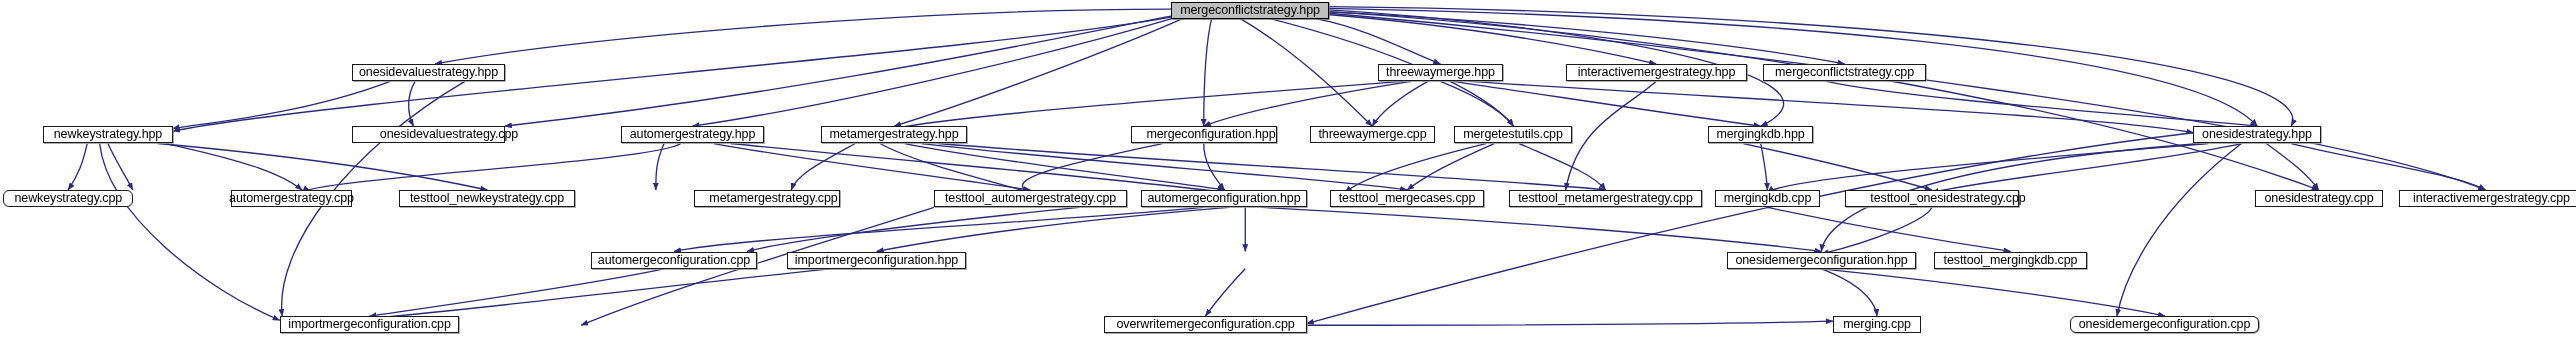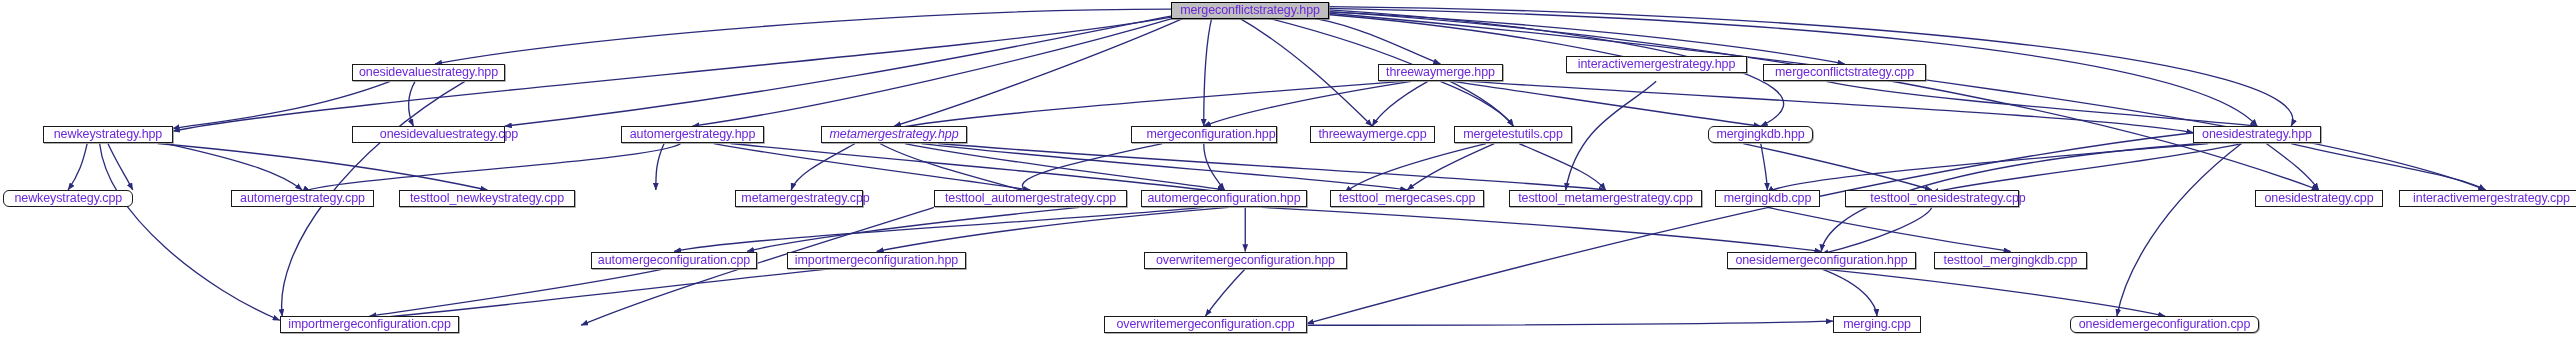--- a/index.html
+++ b/index.html
@@ -11,21 +11,21 @@
     background:#ffffff;
     font-family:"Liberation Sans", sans-serif;
     overflow:hidden;
   }
   #edges{position:absolute;left:0;top:0;width:2576px;height:341px;pointer-events:none;}
   .node{
     position:absolute;
     box-sizing:border-box;
     border:0.8px solid #1a1a1a;
     background:#ffffff;
-    color:#6d28d9;
+    color:#000000;
     font-size:12.5px;
     line-height:1;
     height:17.4px;
     display:flex;
     align-items:center;
     justify-content:center;
     white-space:nowrap;
     letter-spacing:-0.1px;
     z-index:5;
   }
@@ -124,49 +124,48 @@
       <path d="M1125,250 C1000,290 800,350 700,392"></path>
       <path d="M2642,160 C2300,200 1900,300 1574,390"></path>
       <path d="M2700,173 C2600,250 2560,330 2550,381"></path>
     </g>
   </svg>
 
   <div class="node root" style="left:1171px;top:1.7px;width:158px;">mergeconflictstrategy.hpp</div>
 
   <div class="node shadow" style="left:352px;top:64px;width:153px;">onesidevaluestrategy.hpp</div>
   <div class="node shadow" style="left:1378px;top:64px;width:125px;">threewaymerge.hpp</div>
-  <div class="node shadow" style="left:1566px;top:56px;width:181px;">interactivemergestrategy.hpp</div>
+  <div class="node shadow" style="left:1566px;top:64px;width:181px;">interactivemergestrategy.hpp</div>
   <div class="node shadow" style="left:1763px;top:64px;width:163px;">mergeconflictstrategy.cpp</div>
 
   <div class="node shadow" style="left:43px;top:126px;width:130px;">newkeystrategy.hpp</div>
   <div class="node" style="left:352px;top:126px;width:153px;padding-left:41px;">onesidevaluestrategy.cpp</div>
   <div class="node shadow" style="left:621px;top:126px;width:143px;">automergestrategy.hpp</div>
-  <div class="node shadow" style="left:821px;top:126px;width:146px;font-style:italic;">metamergestrategy.hpp</div>
+  <div class="node shadow" style="left:821px;top:126px;width:146px;">metamergestrategy.hpp</div>
   <div class="node shadow" style="left:1131px;top:126px;width:146px;padding-left:14px;">mergeconfiguration.hpp</div>
   <div class="node" style="left:1310px;top:126px;width:125px;">threewaymerge.cpp</div>
   <div class="node shadow" style="left:1454px;top:126px;width:118px;">mergetestutils.cpp</div>
-  <div class="node shadow" style="left:1708px;top:126px;width:105px;border-radius:6px;">mergingkdb.hpp</div>
+  <div class="node shadow" style="left:1708px;top:126px;width:105px;">mergingkdb.hpp</div>
   <div class="node shadow" style="left:2193px;top:126px;width:128px;">onesidestrategy.hpp</div>
 
   <div class="node" style="left:3.3px;top:190px;width:130px;border-radius:6px;">newkeystrategy.cpp</div>
-  <div class="node" style="left:231px;top:190px;width:143px;">automergestrategy.cpp</div>
+  <div class="node" style="left:231px;top:190px;width:121px;">automergestrategy.cpp</div>
   <div class="node shadow" style="left:399px;top:190px;width:176px;">testtool_newkeystrategy.cpp</div>
-  <div class="node shadow" style="left:735px;top:190px;width:128px;padding-left:13px;">metamergestrategy.cpp</div>
+  <div class="node shadow" style="left:694px;top:190px;width:146px;padding-left:13px;">metamergestrategy.cpp</div>
   <div class="node shadow" style="left:934px;top:190px;width:193px;">testtool_automergestrategy.cpp</div>
   <div class="node shadow" style="left:1141px;top:190px;width:166px;">automergeconfiguration.hpp</div>
   <div class="node shadow" style="left:1330px;top:190px;width:154px;">testtool_mergecases.cpp</div>
   <div class="node shadow" style="left:1509px;top:190px;width:193px;">testtool_metamergestrategy.cpp</div>
   <div class="node" style="left:1715px;top:190px;width:105px;">mergingkdb.cpp</div>
   <div class="node shadow" style="left:1845px;top:190px;width:174px;padding-left:32px;">testtool_onesidestrategy.cpp</div>
   <div class="node" style="left:2255px;top:190px;width:128px;">onesidestrategy.cpp</div>
   <div class="node" style="left:2399px;top:190px;width:185px;">interactivemergestrategy.cpp</div>
 
   <div class="node shadow" style="left:591px;top:252px;width:166px;">automergeconfiguration.cpp</div>
   <div class="node shadow" style="left:787px;top:252px;width:179px;">importmergeconfiguration.hpp</div>
-  <div class="node shadow" style="left:1144px;top:252px;width:203px;">overwritemergeconfiguration.hpp</div>
   <div class="node shadow" style="left:1727px;top:252px;width:189px;">onesidemergeconfiguration.hpp</div>
   <div class="node shadow" style="left:1934px;top:252px;width:153px;">testtool_mergingkdb.cpp</div>
 
   <div class="node shadow" style="left:280px;top:316px;width:179px;">importmergeconfiguration.cpp</div>
   <div class="node shadow" style="left:1104px;top:316px;width:203px;">overwritemergeconfiguration.cpp</div>
   <div class="node" style="left:1833px;top:316px;width:88px;">merging.cpp</div>
   <div class="node shadow" style="left:2070px;top:316px;width:189px;border-radius:6px;">onesidemergeconfiguration.cpp</div>
 </div>
 
 

